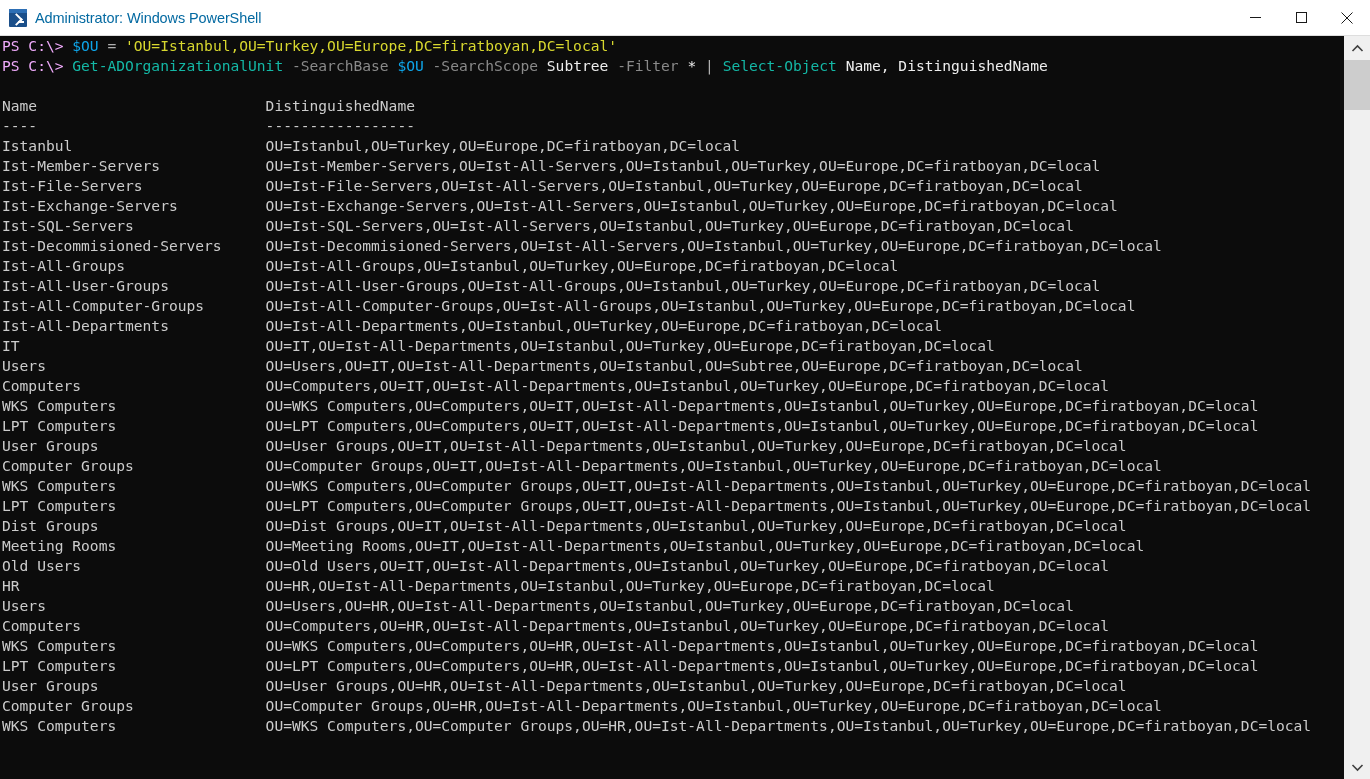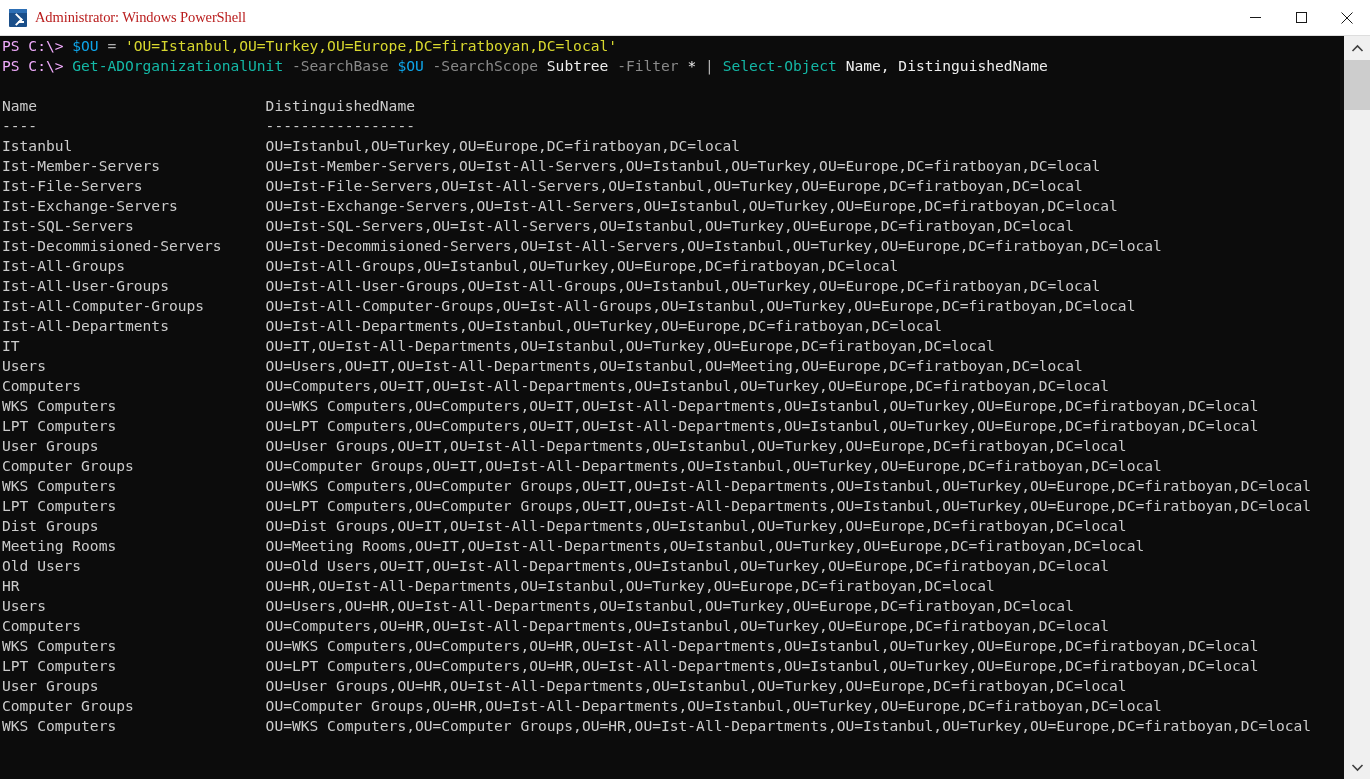--- a/index.html
+++ b/index.html
@@ -62,23 +62,23 @@
   }
   .title-icon .ps-under {
     position: absolute;
     left: 9px;
     top: 12px;
     width: 6px;
     height: 2px;
     background: #ffffff;
   }
   .title-text {
-    font-family: Liberation Serif, serif;
+    font-family: Liberation Sans, sans-serif;
     font-size: 14.5px;
-    color: #b91c1c;
+    color: #0369a1;
     letter-spacing: -0.1px;
     white-space: nowrap;
   }
   .win-controls {
     position: absolute;
     right: 0;
     top: 0;
     height: 35px;
     display: flex;
   }
@@ -208,21 +208,21 @@
           <div class="line"><span class="c-out">Ist-Member-Servers            </span><span class="c-out">OU=Ist-Member-Servers,OU=Ist-All-Servers,OU=Istanbul,OU=Turkey,OU=Europe,DC=firatboyan,DC=local</span></div>
           <div class="line"><span class="c-out">Ist-File-Servers              </span><span class="c-out">OU=Ist-File-Servers,OU=Ist-All-Servers,OU=Istanbul,OU=Turkey,OU=Europe,DC=firatboyan,DC=local</span></div>
           <div class="line"><span class="c-out">Ist-Exchange-Servers          </span><span class="c-out">OU=Ist-Exchange-Servers,OU=Ist-All-Servers,OU=Istanbul,OU=Turkey,OU=Europe,DC=firatboyan,DC=local</span></div>
           <div class="line"><span class="c-out">Ist-SQL-Servers               </span><span class="c-out">OU=Ist-SQL-Servers,OU=Ist-All-Servers,OU=Istanbul,OU=Turkey,OU=Europe,DC=firatboyan,DC=local</span></div>
           <div class="line"><span class="c-out">Ist-Decommisioned-Servers     </span><span class="c-out">OU=Ist-Decommisioned-Servers,OU=Ist-All-Servers,OU=Istanbul,OU=Turkey,OU=Europe,DC=firatboyan,DC=local</span></div>
           <div class="line"><span class="c-out">Ist-All-Groups                </span><span class="c-out">OU=Ist-All-Groups,OU=Istanbul,OU=Turkey,OU=Europe,DC=firatboyan,DC=local</span></div>
           <div class="line"><span class="c-out">Ist-All-User-Groups           </span><span class="c-out">OU=Ist-All-User-Groups,OU=Ist-All-Groups,OU=Istanbul,OU=Turkey,OU=Europe,DC=firatboyan,DC=local</span></div>
           <div class="line"><span class="c-out">Ist-All-Computer-Groups       </span><span class="c-out">OU=Ist-All-Computer-Groups,OU=Ist-All-Groups,OU=Istanbul,OU=Turkey,OU=Europe,DC=firatboyan,DC=local</span></div>
           <div class="line"><span class="c-out">Ist-All-Departments           </span><span class="c-out">OU=Ist-All-Departments,OU=Istanbul,OU=Turkey,OU=Europe,DC=firatboyan,DC=local</span></div>
           <div class="line"><span class="c-out">IT                            </span><span class="c-out">OU=IT,OU=Ist-All-Departments,OU=Istanbul,OU=Turkey,OU=Europe,DC=firatboyan,DC=local</span></div>
-          <div class="line"><span class="c-out">Users                         </span><span class="c-out">OU=Users,OU=IT,OU=Ist-All-Departments,OU=Istanbul,OU=Meeting,OU=Europe,DC=firatboyan,DC=local</span></div>
+          <div class="line"><span class="c-out">Users                         </span><span class="c-out">OU=Users,OU=IT,OU=Ist-All-Departments,OU=Istanbul,OU=Subtree,OU=Europe,DC=firatboyan,DC=local</span></div>
           <div class="line"><span class="c-out">Computers                     </span><span class="c-out">OU=Computers,OU=IT,OU=Ist-All-Departments,OU=Istanbul,OU=Turkey,OU=Europe,DC=firatboyan,DC=local</span></div>
           <div class="line"><span class="c-out">WKS Computers                 </span><span class="c-out">OU=WKS Computers,OU=Computers,OU=IT,OU=Ist-All-Departments,OU=Istanbul,OU=Turkey,OU=Europe,DC=firatboyan,DC=local</span></div>
           <div class="line"><span class="c-out">LPT Computers                 </span><span class="c-out">OU=LPT Computers,OU=Computers,OU=IT,OU=Ist-All-Departments,OU=Istanbul,OU=Turkey,OU=Europe,DC=firatboyan,DC=local</span></div>
           <div class="line"><span class="c-out">User Groups                   </span><span class="c-out">OU=User Groups,OU=IT,OU=Ist-All-Departments,OU=Istanbul,OU=Turkey,OU=Europe,DC=firatboyan,DC=local</span></div>
           <div class="line"><span class="c-out">Computer Groups               </span><span class="c-out">OU=Computer Groups,OU=IT,OU=Ist-All-Departments,OU=Istanbul,OU=Turkey,OU=Europe,DC=firatboyan,DC=local</span></div>
           <div class="line"><span class="c-out">WKS Computers                 </span><span class="c-out">OU=WKS Computers,OU=Computer Groups,OU=IT,OU=Ist-All-Departments,OU=Istanbul,OU=Turkey,OU=Europe,DC=firatboyan,DC=local</span></div>
           <div class="line"><span class="c-out">LPT Computers                 </span><span class="c-out">OU=LPT Computers,OU=Computer Groups,OU=IT,OU=Ist-All-Departments,OU=Istanbul,OU=Turkey,OU=Europe,DC=firatboyan,DC=local</span></div>
           <div class="line"><span class="c-out">Dist Groups                   </span><span class="c-out">OU=Dist Groups,OU=IT,OU=Ist-All-Departments,OU=Istanbul,OU=Turkey,OU=Europe,DC=firatboyan,DC=local</span></div>
           <div class="line"><span class="c-out">Meeting Rooms                 </span><span class="c-out">OU=Meeting Rooms,OU=IT,OU=Ist-All-Departments,OU=Istanbul,OU=Turkey,OU=Europe,DC=firatboyan,DC=local</span></div>
           <div class="line"><span class="c-out">Old Users                     </span><span class="c-out">OU=Old Users,OU=IT,OU=Ist-All-Departments,OU=Istanbul,OU=Turkey,OU=Europe,DC=firatboyan,DC=local</span></div>

